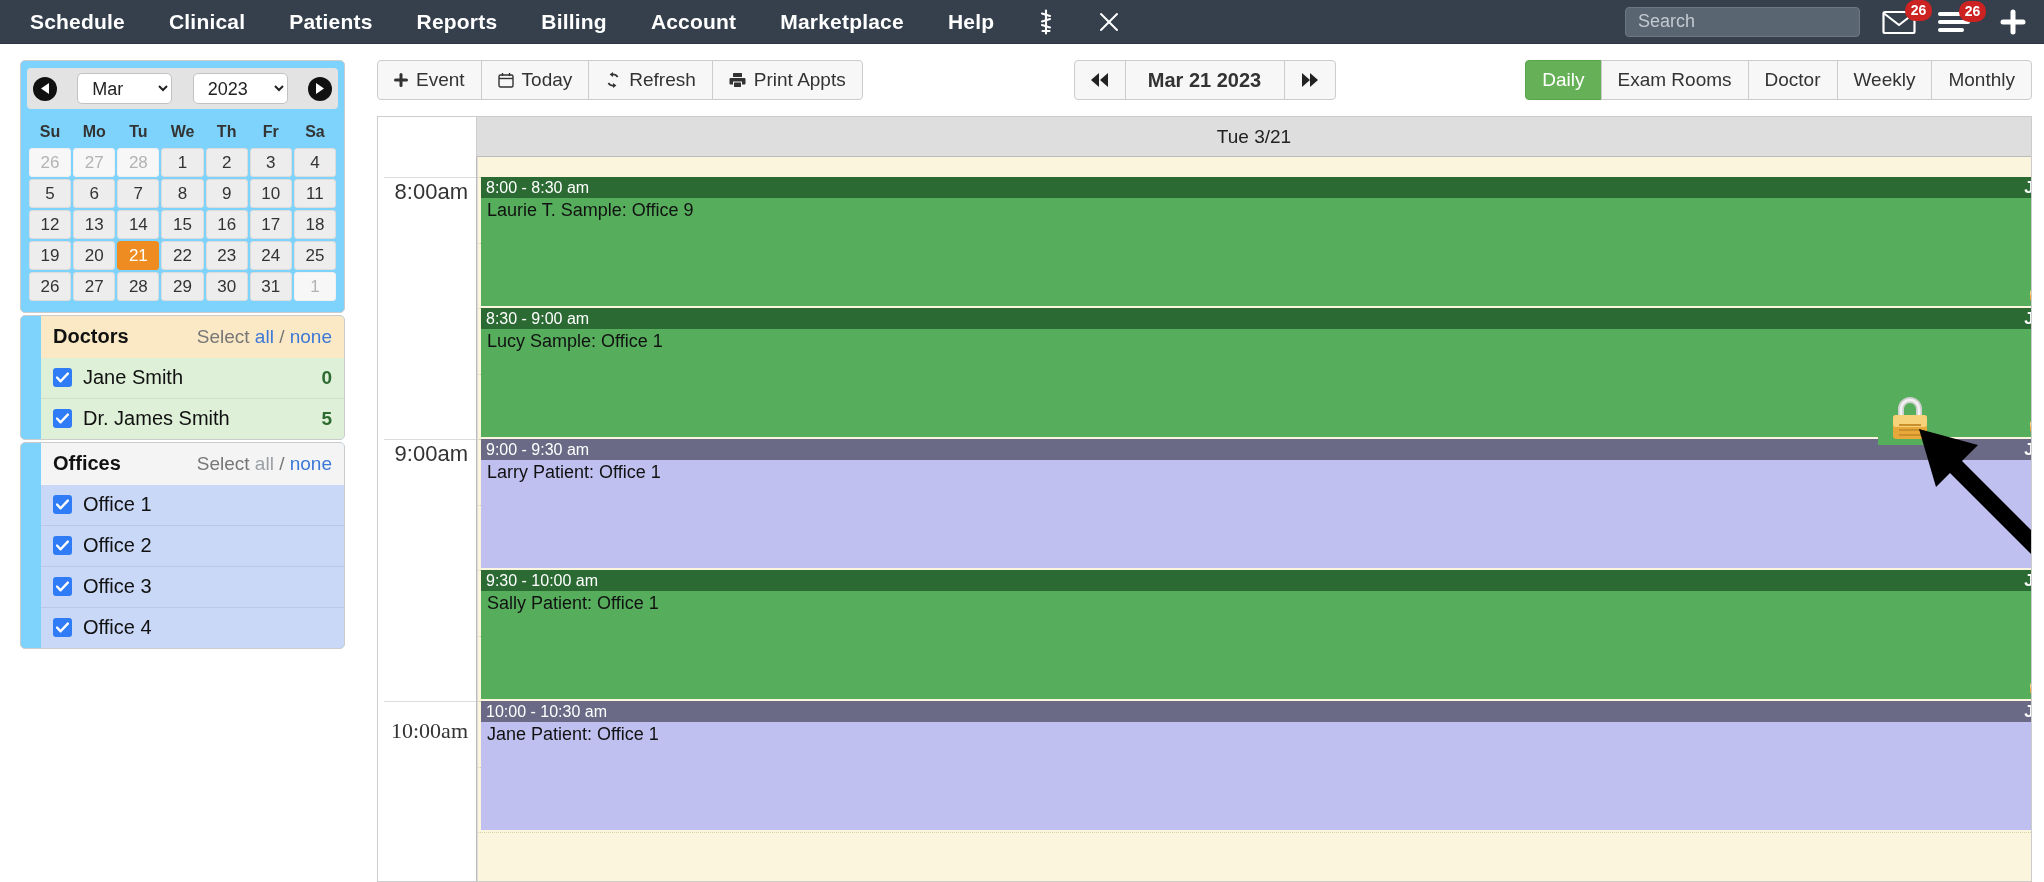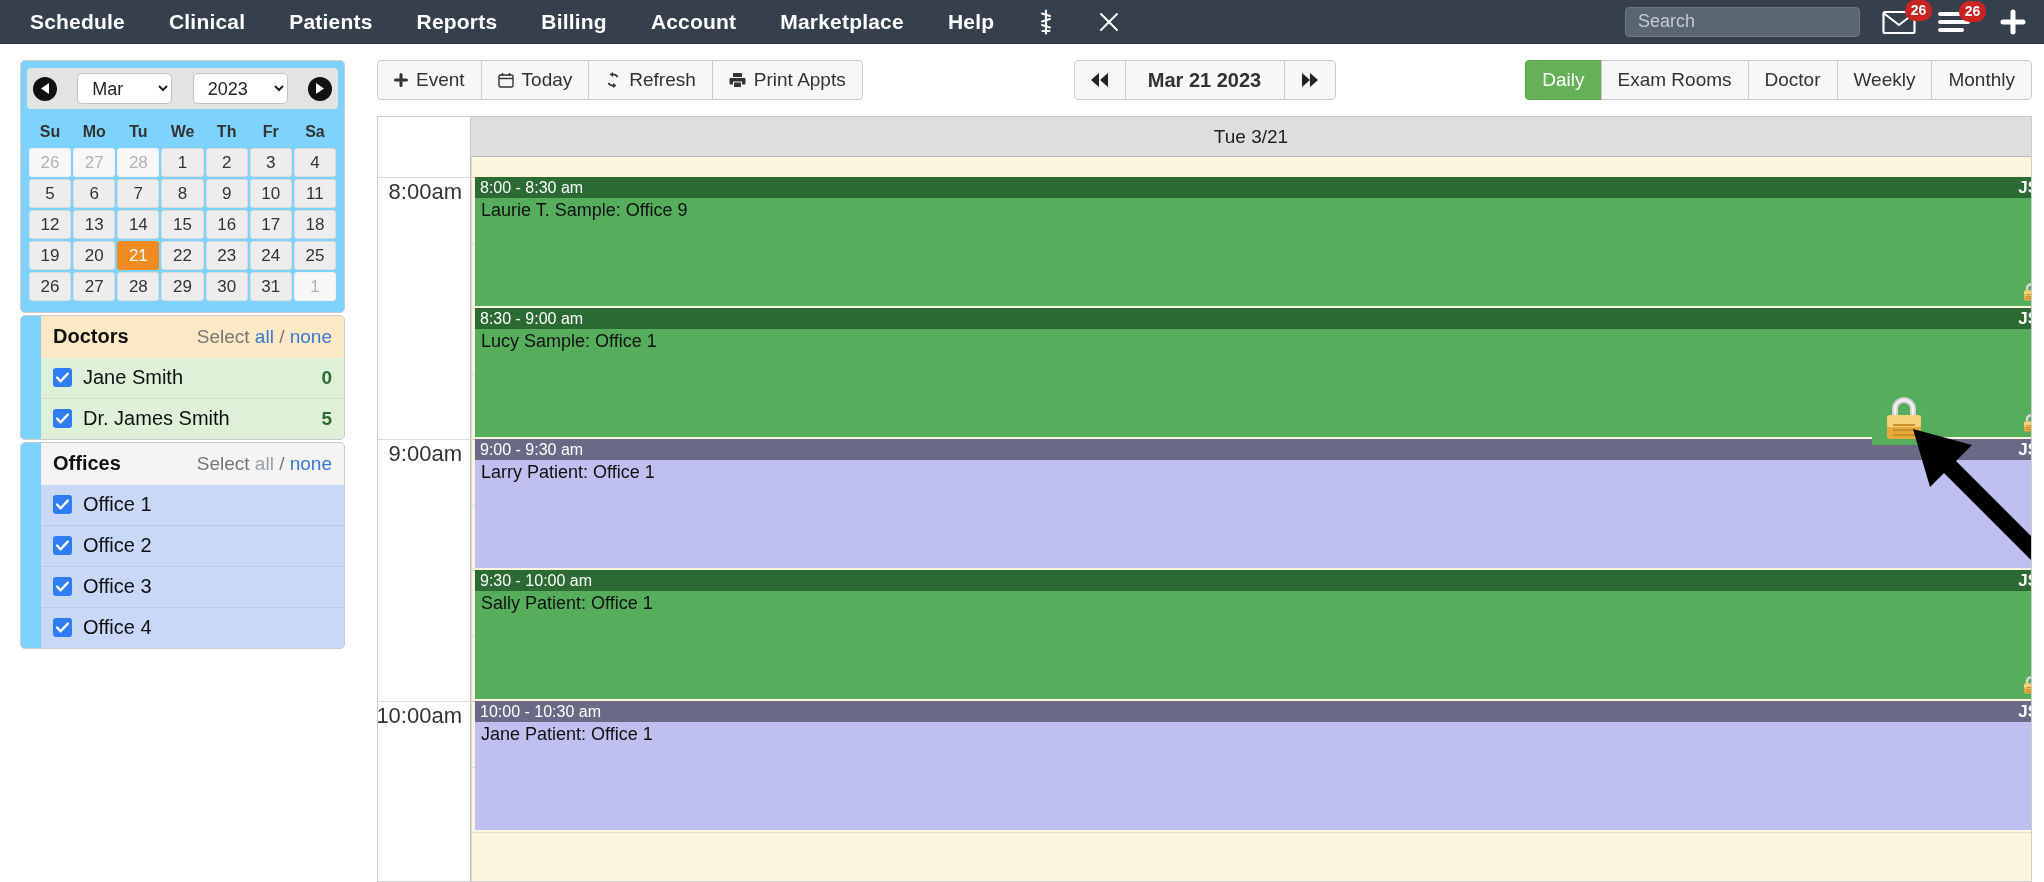--- a/index.html
+++ b/index.html
@@ -201,20 +201,21 @@
   #view-group { margin-left: auto; }
 
   #calendar {
     margin-top: 14px;
     border: 1px solid #ccc;
     border-top: 1px solid #ccc;
     flex: 1 1 auto;
     display: flex; flex-direction: column;
     overflow: hidden;
     background: #fff;
+    padding-left: 6px;
   }
   #day-header {
     height: 40px;
     display: flex;
   }
   #day-header .gutter-cell { width: 93px; flex: 0 0 93px; background:#fff; border-right:1px solid #ccc;}
   #day-header .dh-label {
     flex: 1 1 auto;
     background: #dedede;
     border-bottom: 1px solid #bbb;
@@ -609,21 +610,21 @@
         <div class="gutter-cell"></div>
         <div class="dh-label">Tue 3/21</div>
       </div>
       <div id="grid">
         <div id="gutter">
             <div class="gutter-hour-line" style="top: 20px;"></div>
             <div class="hour-label" style="top: 24px;">8:00am</div>
             <div class="gutter-hour-line" style="top: 282px;"></div>
             <div class="hour-label" style="top: 286px;">9:00am</div>
             <div class="gutter-hour-line" style="top: 544px;"></div>
-            <div class="hour-label" style="top: 548px;">10:00am</div>
+            <div class="hour-label" style="top: 563px; font-family: Liberation Serif, serif;">10:00am</div>
           </div>
         <div id="daycol">
           <div id="bottom-strip"></div>
 
           <div id="lock-zoom">
             <svg width="64" height="56" viewBox="0 0 64 56">
               <rect width="64" height="56" fill="#56ae5c"></rect>
               <path d="M23 27 V20 a9 9 0 0118 0 V27" fill="none" stroke="#cfcfcf" stroke-width="6"></path>
               <path d="M23 27 V20 a9 9 0 0118 0 V27" fill="none" stroke="#f2f2f2" stroke-width="2.6"></path>
               <rect x="15" y="26" width="34" height="24" rx="3" fill="#e8a93a"></rect>

